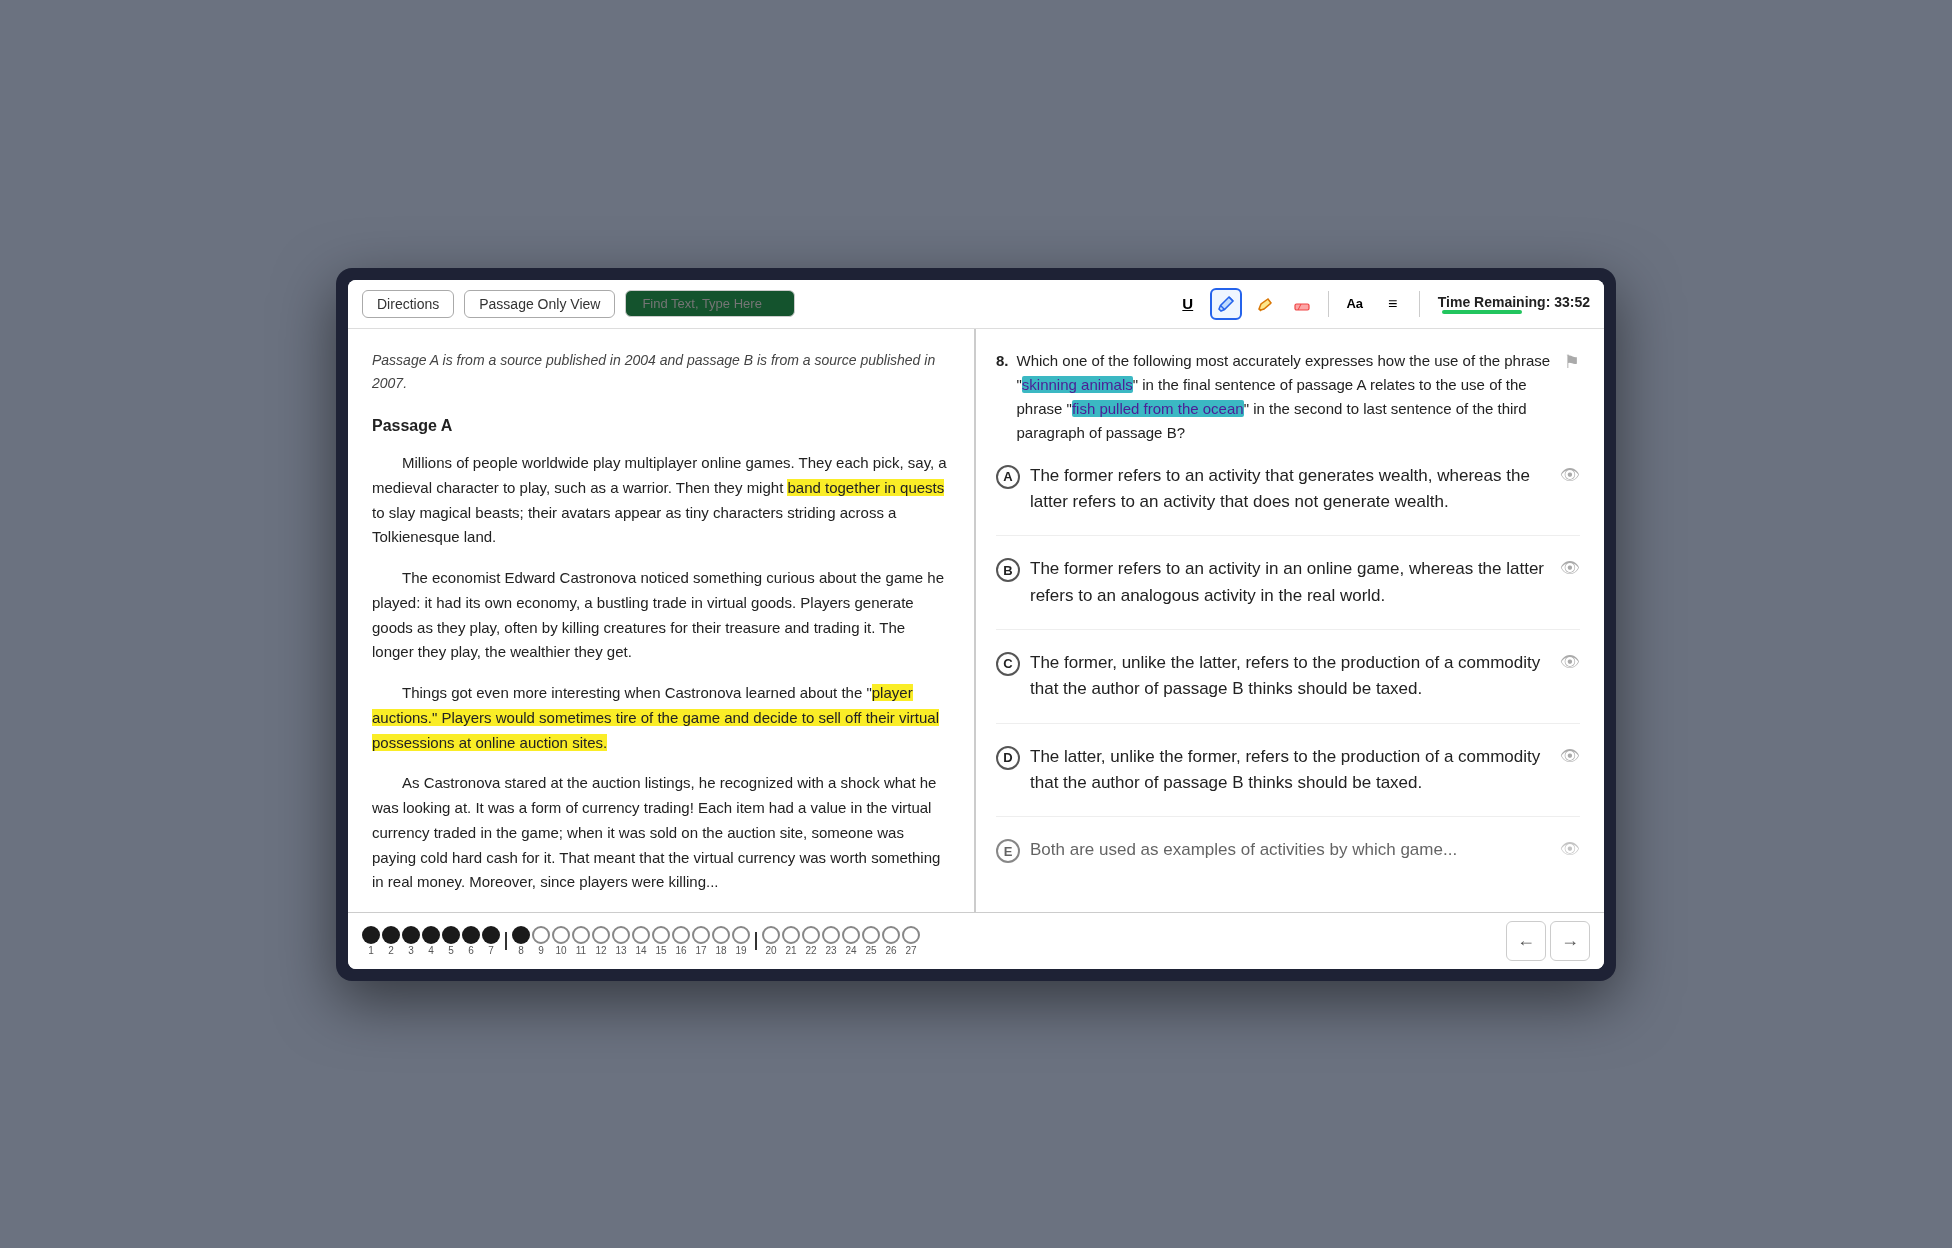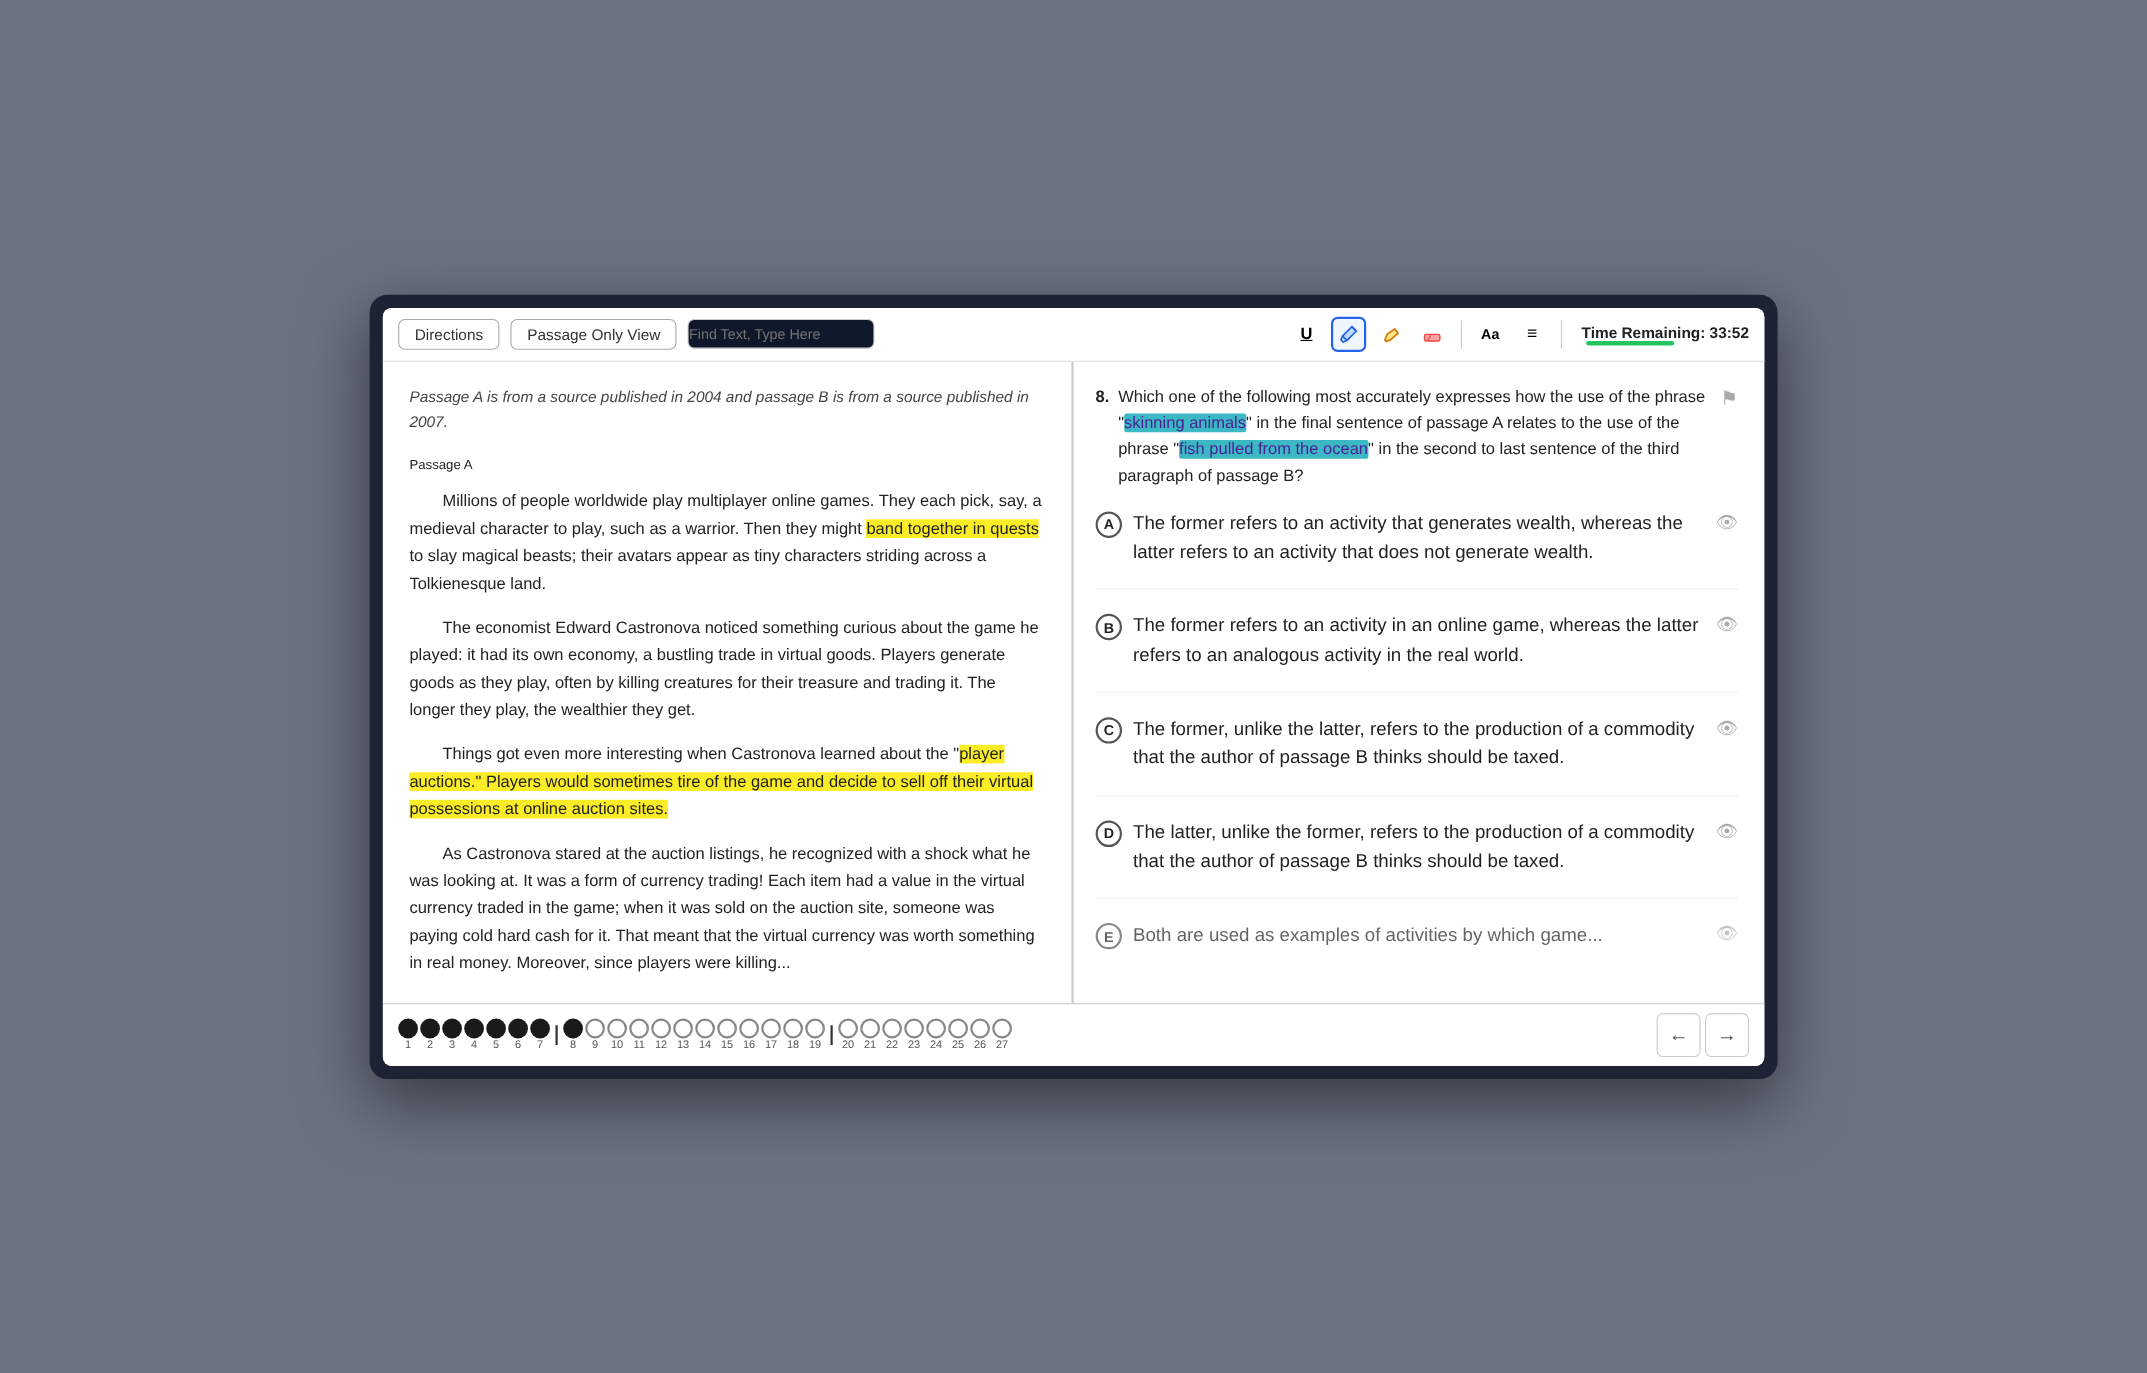--- a/index.html
+++ b/index.html
@@ -43,25 +43,25 @@
       background: #fff;
       border-radius: 6px;
       padding: 5px 14px;
       font-size: 14px;
       cursor: pointer;
       color: #333;
     }
     .search-box {
       border: 1.5px solid #ccc;
       border-radius: 6px;
-      padding: 5px 0;
+      padding: 5px 16px;
       font-size: 13px;
       color: #999;
       width: 170px;
-      background: #0f172a;
+      background: #14532d;
     }
     .toolbar-spacer { flex: 1; }
     .toolbar-icons {
       display: flex;
       align-items: center;
       gap: 6px;
     }
     .tool-icon {
       width: 32px;
       height: 32px;
@@ -112,22 +112,22 @@
       line-height: 1.65;
       color: #222;
     }
     .passage-source {
       font-style: italic;
       font-size: 14px;
       color: #444;
       margin-bottom: 18px;
     }
     .passage-heading {
-      font-weight: 400;
-      font-size: 12px;
+      font-weight: 700;
+      font-size: 16px;
       margin-bottom: 12px;
     }
     .passage-para {
       margin-bottom: 16px;
       text-indent: 2em;
     }
     .highlight-yellow {
       background: #faed27;
     }
     

